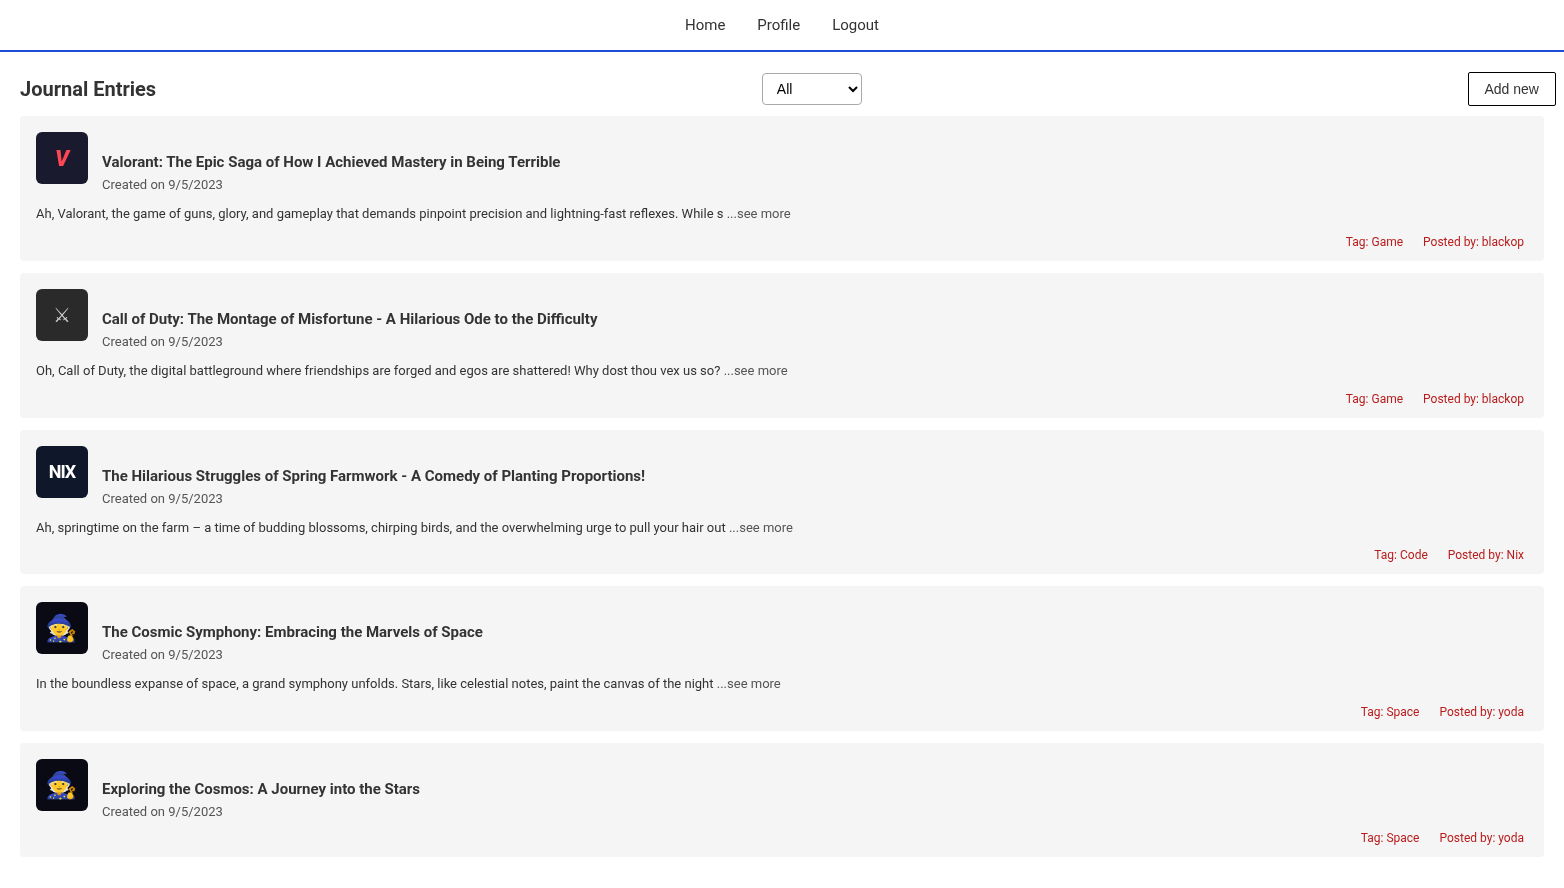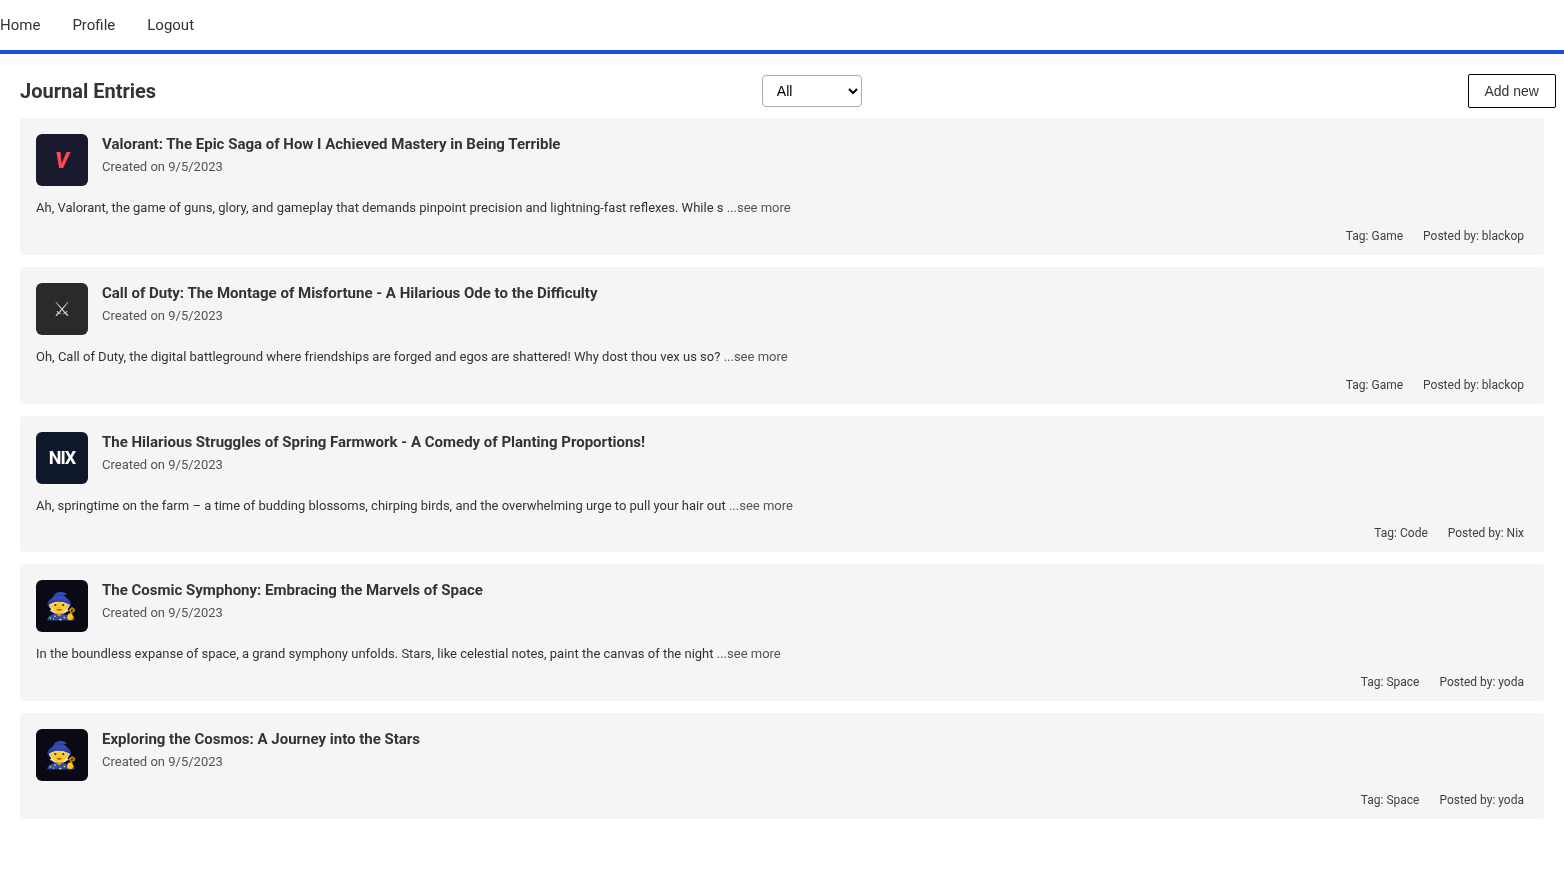--- a/index.html
+++ b/index.html
@@ -10,25 +10,25 @@
 
     body {
       font-family: -apple-system, BlinkMacSystemFont, 'Segoe UI', Roboto, sans-serif;
       background: #fff;
       color: #333;
       font-size: 14px;
     }
 
     nav {
       display: flex;
-      justify-content: flex-start;
+      justify-content: center;
       align-items: center;
       gap: 32px;
       padding: 16px 0;
-      border-bottom: 4px solid #1d4ed8;
+      border-bottom: 2px solid #1d4ed8;
     }
 
     nav a {
       text-decoration: none;
       color: #333;
       font-size: 15px;
     }
 
     .header-row {
       display: flex;
@@ -103,20 +103,21 @@
 
     .entry-title-block {
       flex: 1;
     }
 
     .entry-title {
       font-size: 15px;
       font-weight: bold;
       margin-bottom: 4px;
       line-height: 1.4;
+      margin-top: 20px;
     }
 
     .entry-date {
       font-size: 13px;
       color: #555;
     }
 
     .entry-excerpt {
       font-size: 13px;
       color: #333;
@@ -129,21 +130,21 @@
       color: #555;
       font-style: normal;
     }
 
     .entry-footer {
       display: flex;
       justify-content: flex-end;
       align-items: center;
       gap: 20px;
       font-size: 12px;
-      color: #404040;
+      color: #b91c1c;
     }
 
     
     .valorant-icon {
       width: 52px;
       height: 52px;
       border-radius: 6px;
       background: #1a1a2e;
       position: relative;
       display: flex;

